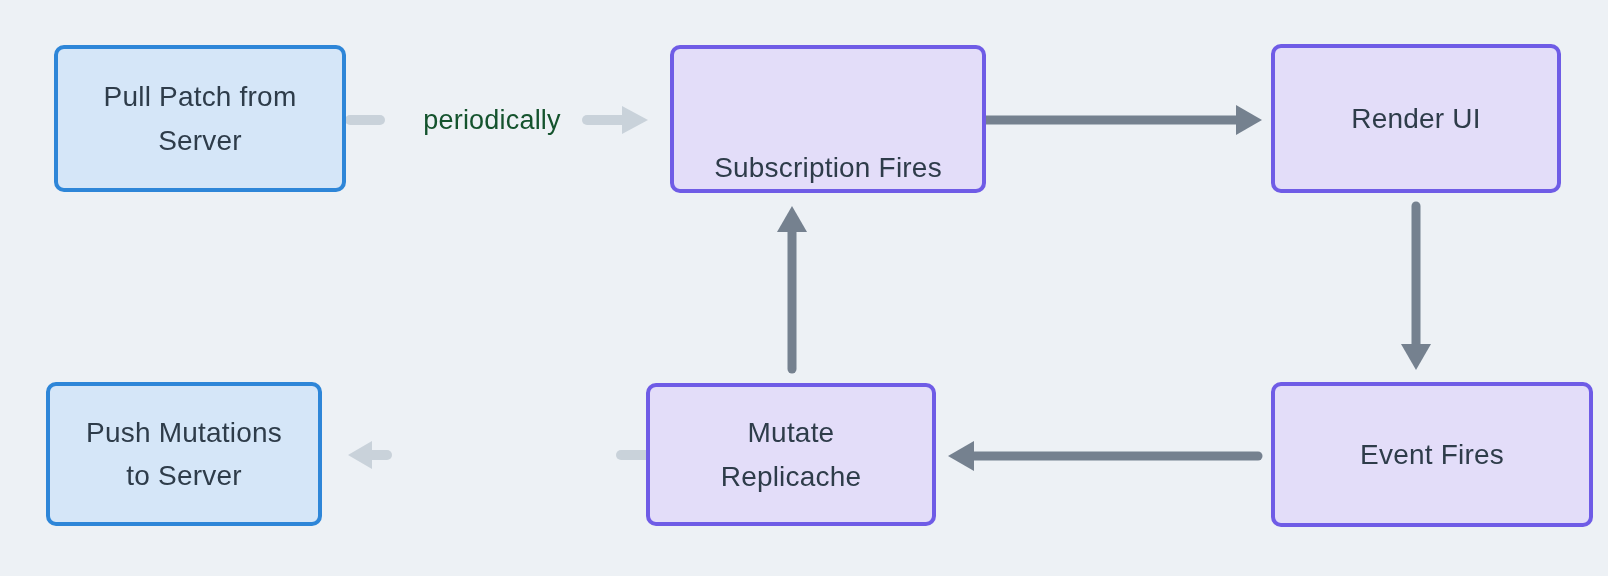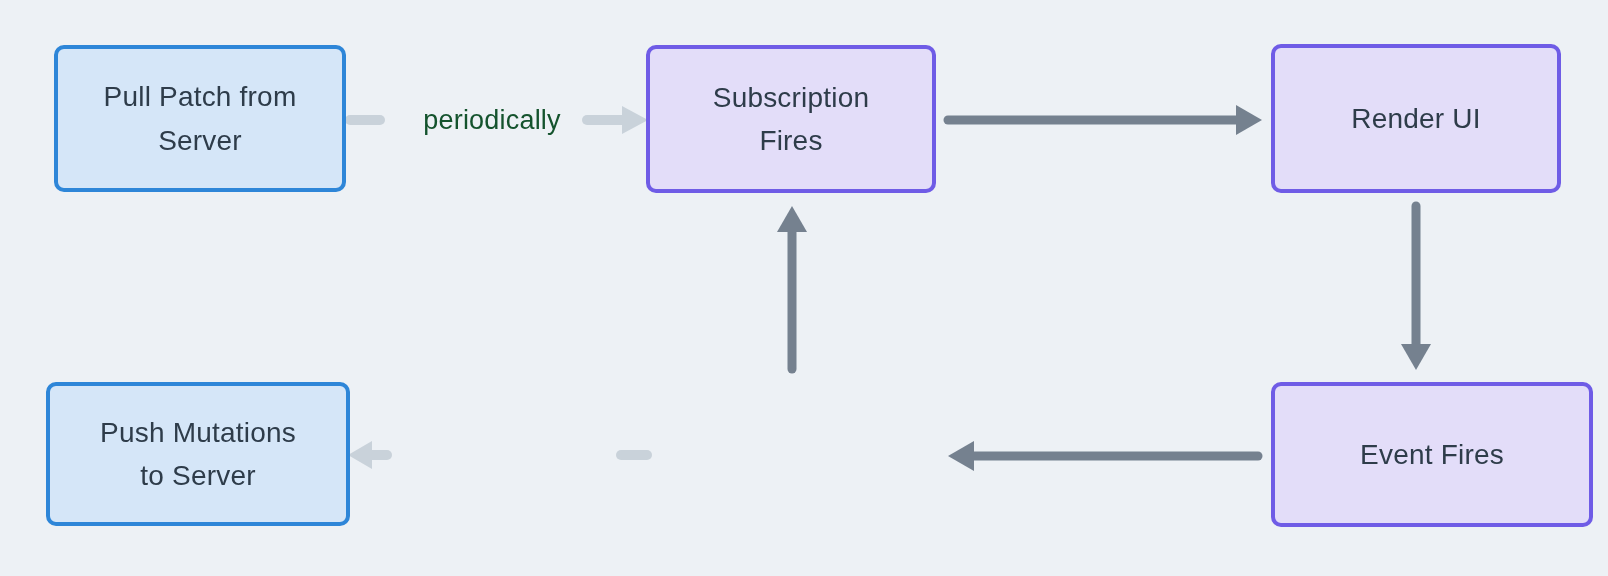--- a/index.html
+++ b/index.html
@@ -37,23 +37,23 @@
   }
   .node.blue {
     background: #d5e6f8;
     border-color: #2e86d8;
   }
   .node.purple {
     background: #e3ddf9;
     border-color: #6f5ce6;
   }
   #node-pull-patch        { left: 46px;   top: 45px;  width: 292px; height: 147px; margin-left: 8px; }
-  #node-subscription-fires{ left: 646px;  top: 45px;  width: 290px; height: 148px; }
+  #node-subscription-fires{ left: 670px;  top: 45px;  width: 316px; height: 148px; align-items: flex-end; }
   #node-render-ui         { left: 1271px; top: 44px;  width: 290px; height: 149px; }
-  #node-push-mutations    { left: 46px;   top: 382px; width: 304px; height: 144px; }
+  #node-push-mutations    { left: 46px;   top: 382px; width: 276px; height: 144px; }
   #node-mutate-replicache { left: 646px;  top: 383px; width: 290px; height: 143px; }
   #node-event-fires       { left: 1271px; top: 382px; width: 322px; height: 145px; }
 
   .edge-label {
     position: absolute;
     transform: translate(-50%, -50%);
     font-size: 27px;
     color: #14532d;
     white-space: nowrap;
     letter-spacing: 0.2px;
@@ -119,20 +119,23 @@
   </div>
 
   <div class="node purple" id="node-render-ui">
     <span>Render UI</span>
   </div>
 
   <div class="node blue" id="node-push-mutations">
     <span>Push Mutations to Server</span>
   </div>
 
+  <div class="node purple" id="node-mutate-replicache">
+    <span>Mutate Replicache</span>
+  </div>
 
   <div class="node purple" id="node-event-fires">
     <span>Event Fires</span>
   </div>
 
   <div class="edge-label" id="label-periodically">periodically</div>
 
 
 </div>
 

